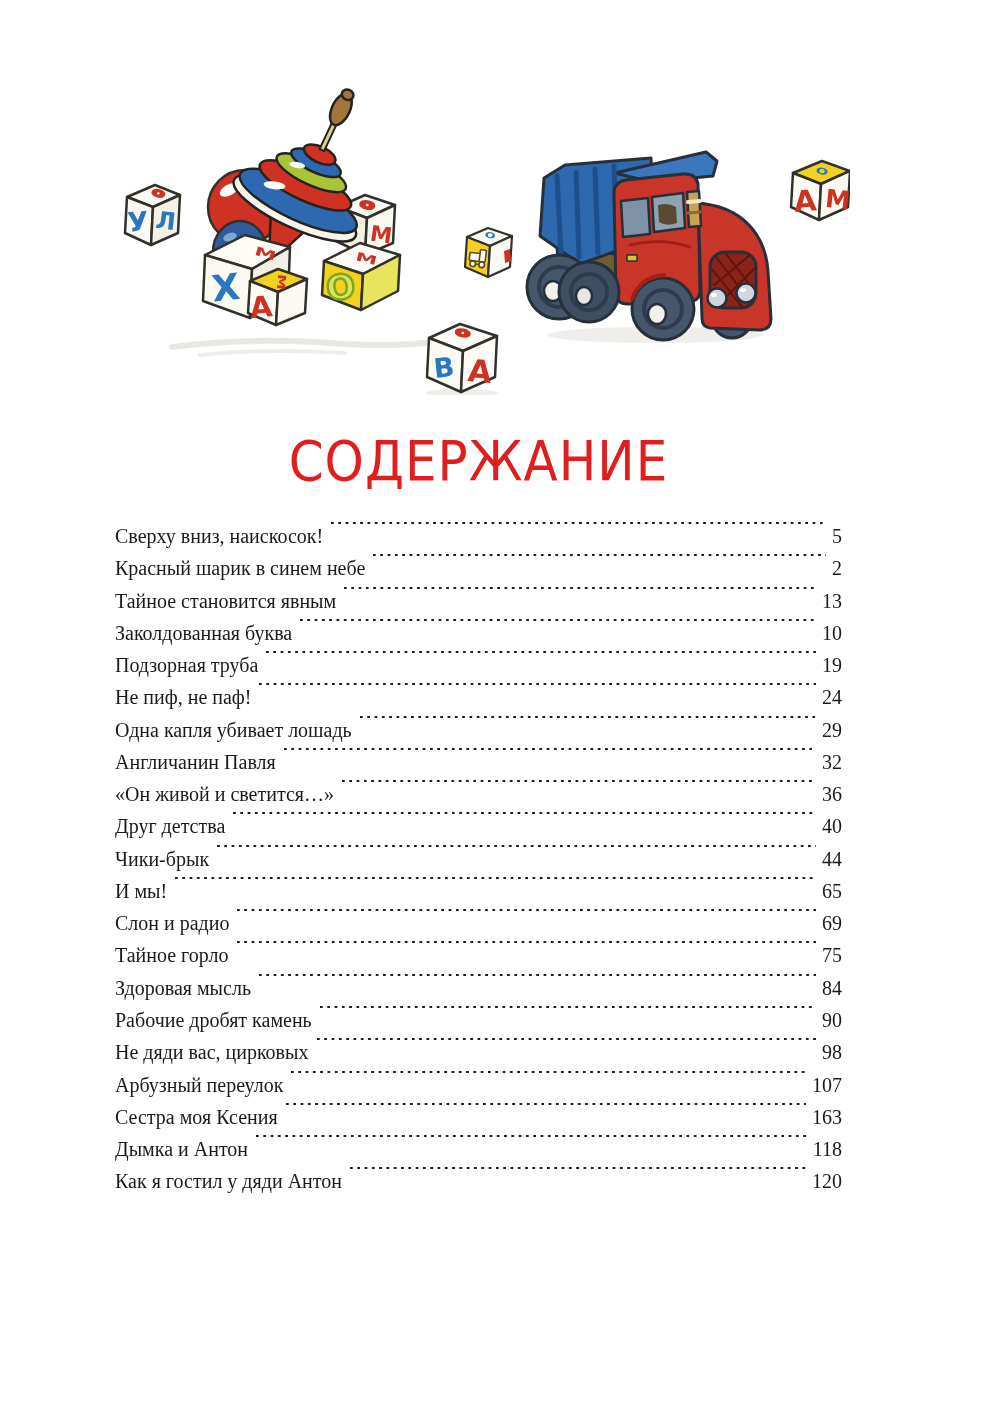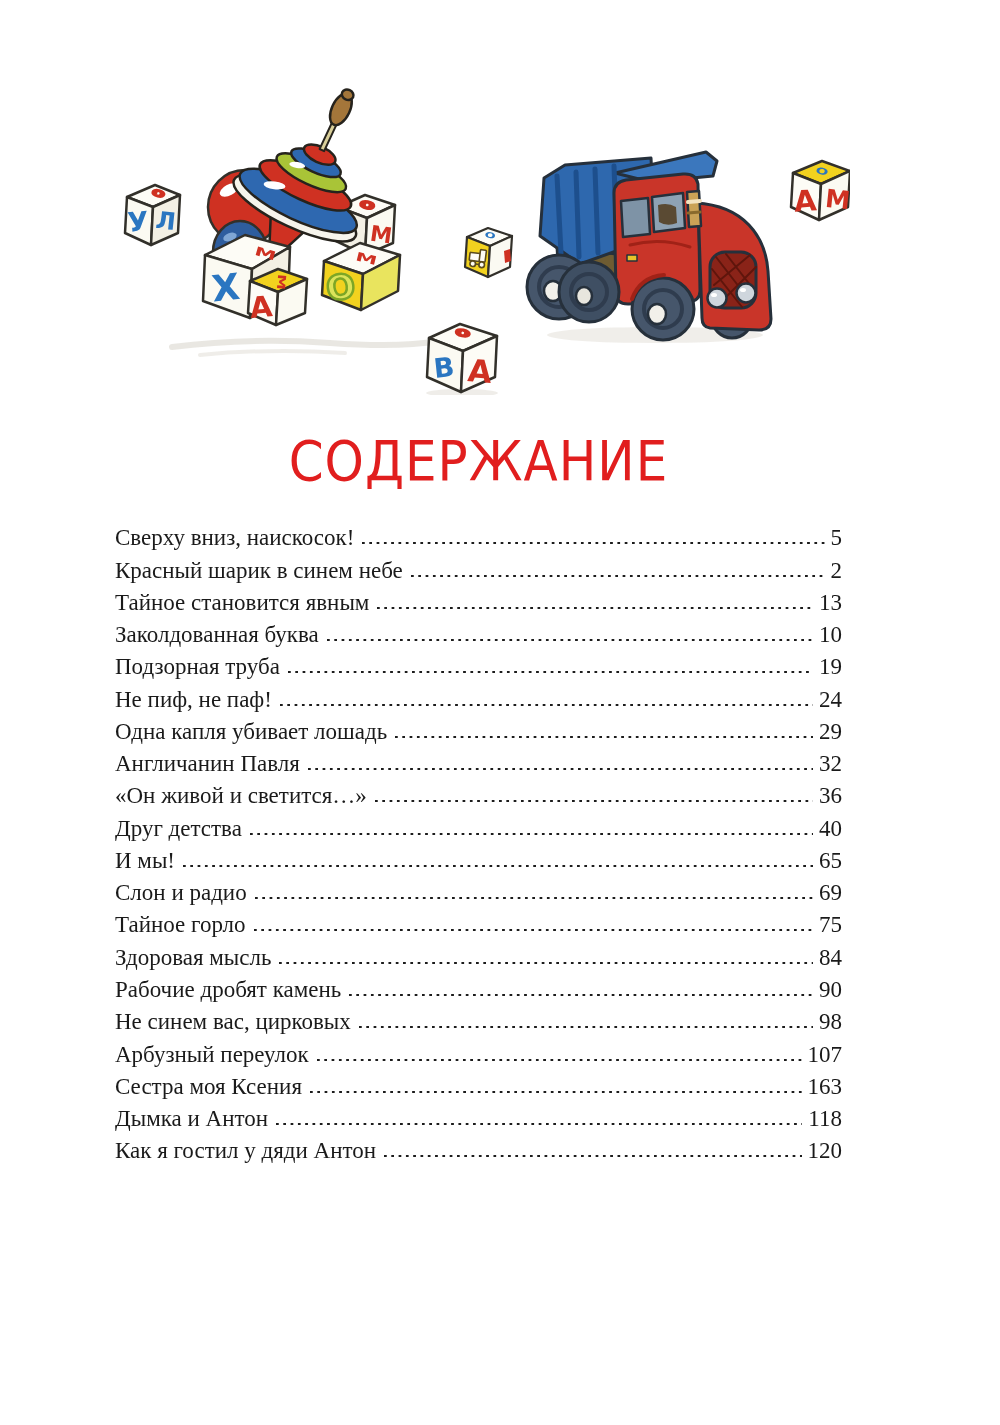--- a/index.html
+++ b/index.html
@@ -9,21 +9,21 @@
     font-family:"Liberation Serif",serif;color:#1a1a1a;
   }
   .illustration{position:absolute;left:110px;top:85px;width:740px;height:310px;}
   .page-title{
     position:absolute;left:115px;top:429px;width:727px;height:62px;
     text-align:center;font-family:"DejaVu Sans",sans-serif;
     font-size:50px;font-weight:normal;letter-spacing:1px;color:#e11e1e;
     transform:scaleY(1.1);transform-origin:50% 0;white-space:nowrap;
   }
   .toc{position:absolute;left:115px;top:521px;width:727px;}
-  .toc-row{display:flex;align-items:flex-end;height:32.27px;font-size:23px;line-height:30px;}
+  .toc-row{display:flex;height:32.27px;font-size:20px;line-height:30px;}
   .toc-title{white-space:nowrap;}
   .toc-page{white-space:nowrap;text-align:right;}
   .leader{
     flex:1;height:4px;margin:0 6px 8px 8px;
     background-image:radial-gradient(circle 1.5px at 1.6px 2px,#1c1c1c 97%,transparent 100%);
     background-size:7.3px 4px;background-repeat:repeat-x;background-position:left bottom;
   }
   svg text{font-family:"DejaVu Sans",sans-serif;font-weight:bold;}
 </style>
 </head>
@@ -244,20 +244,25 @@
         <span class="toc-title">«Он живой и светится…»</span>
         <span class="leader"></span>
         <span class="toc-page">36</span>
       </div>
     <div class="toc-row">
         <span class="toc-title">Друг детства</span>
         <span class="leader"></span>
         <span class="toc-page">40</span>
       </div>
     <div class="toc-row">
+        <span class="toc-title">Чики-брык</span>
+        <span class="leader"></span>
+        <span class="toc-page">44</span>
+      </div>
+    <div class="toc-row">
         <span class="toc-title">И мы!</span>
         <span class="leader"></span>
         <span class="toc-page">65</span>
       </div>
     <div class="toc-row">
         <span class="toc-title">Слон и радио</span>
         <span class="leader"></span>
         <span class="toc-page">69</span>
       </div>
     <div class="toc-row">
@@ -269,21 +274,21 @@
         <span class="toc-title">Здоровая мысль</span>
         <span class="leader"></span>
         <span class="toc-page">84</span>
       </div>
     <div class="toc-row">
         <span class="toc-title">Рабочие дробят камень</span>
         <span class="leader"></span>
         <span class="toc-page">90</span>
       </div>
     <div class="toc-row">
-        <span class="toc-title">Не синем вас, цирковых</span>
+        <span class="toc-title">Не дяди вас, цирковых</span>
         <span class="leader"></span>
         <span class="toc-page">98</span>
       </div>
     <div class="toc-row">
         <span class="toc-title">Арбузный переулок</span>
         <span class="leader"></span>
         <span class="toc-page">107</span>
       </div>
     <div class="toc-row">
         <span class="toc-title">Сестра моя Ксения</span>

